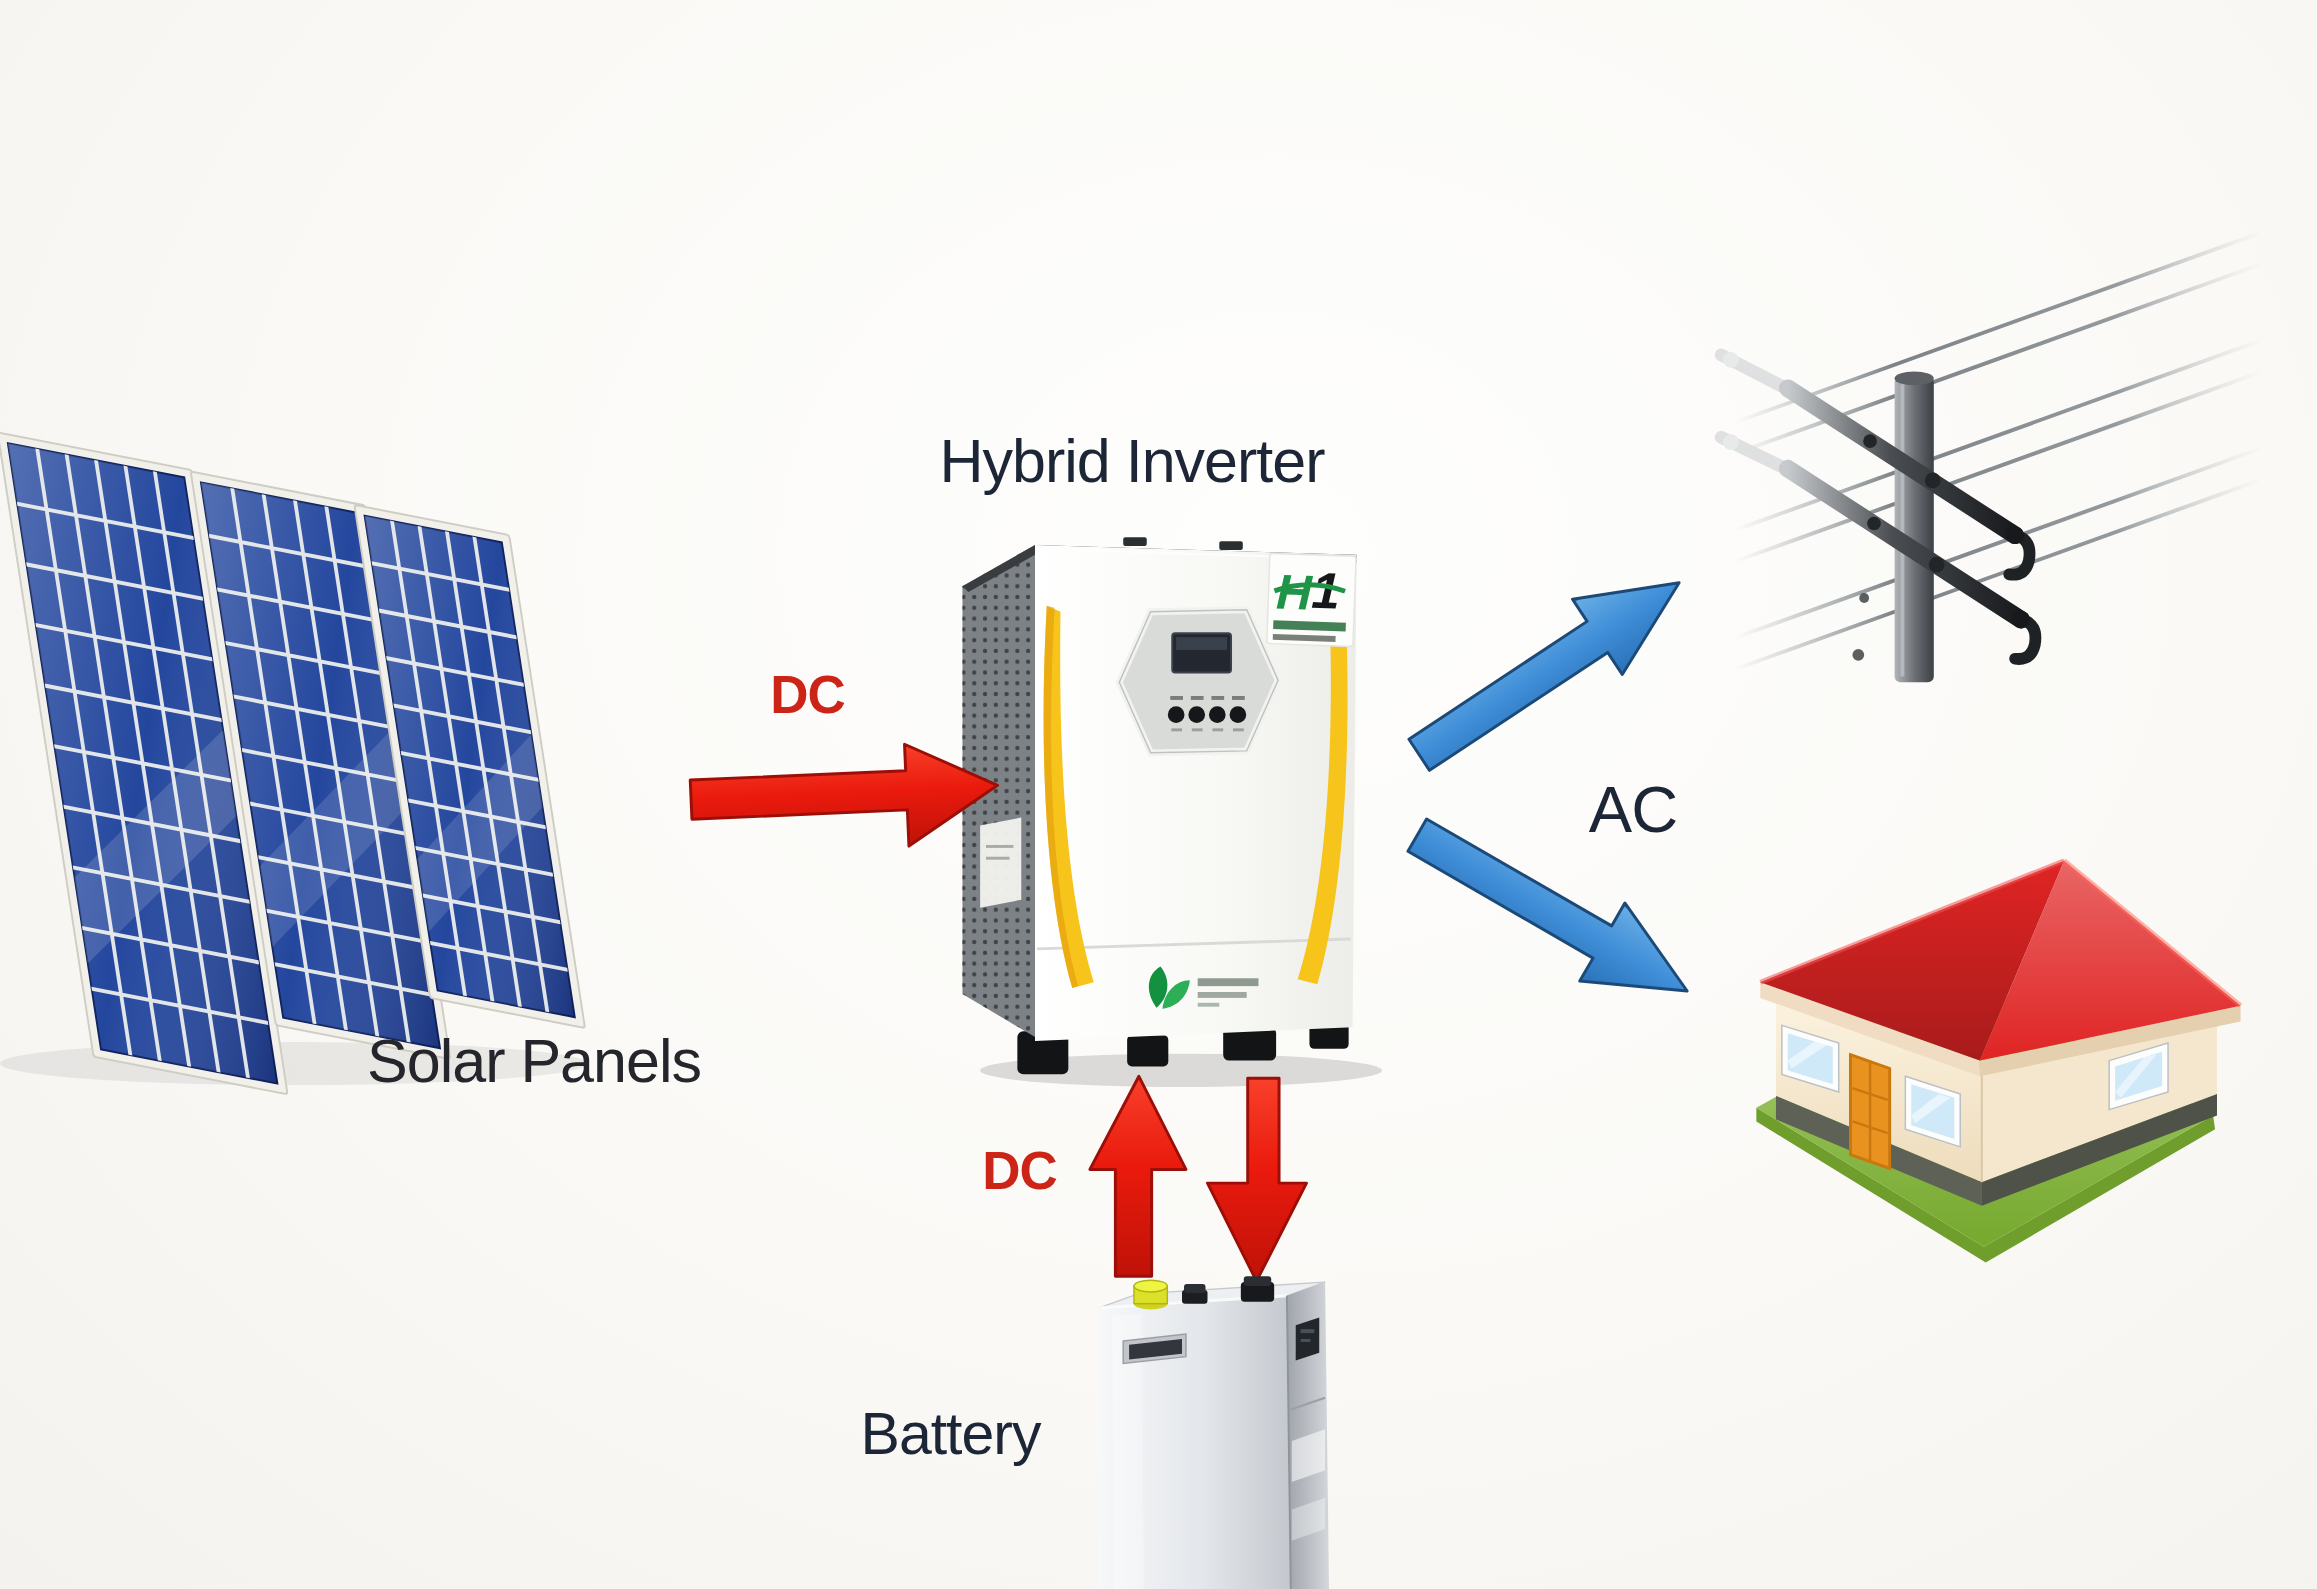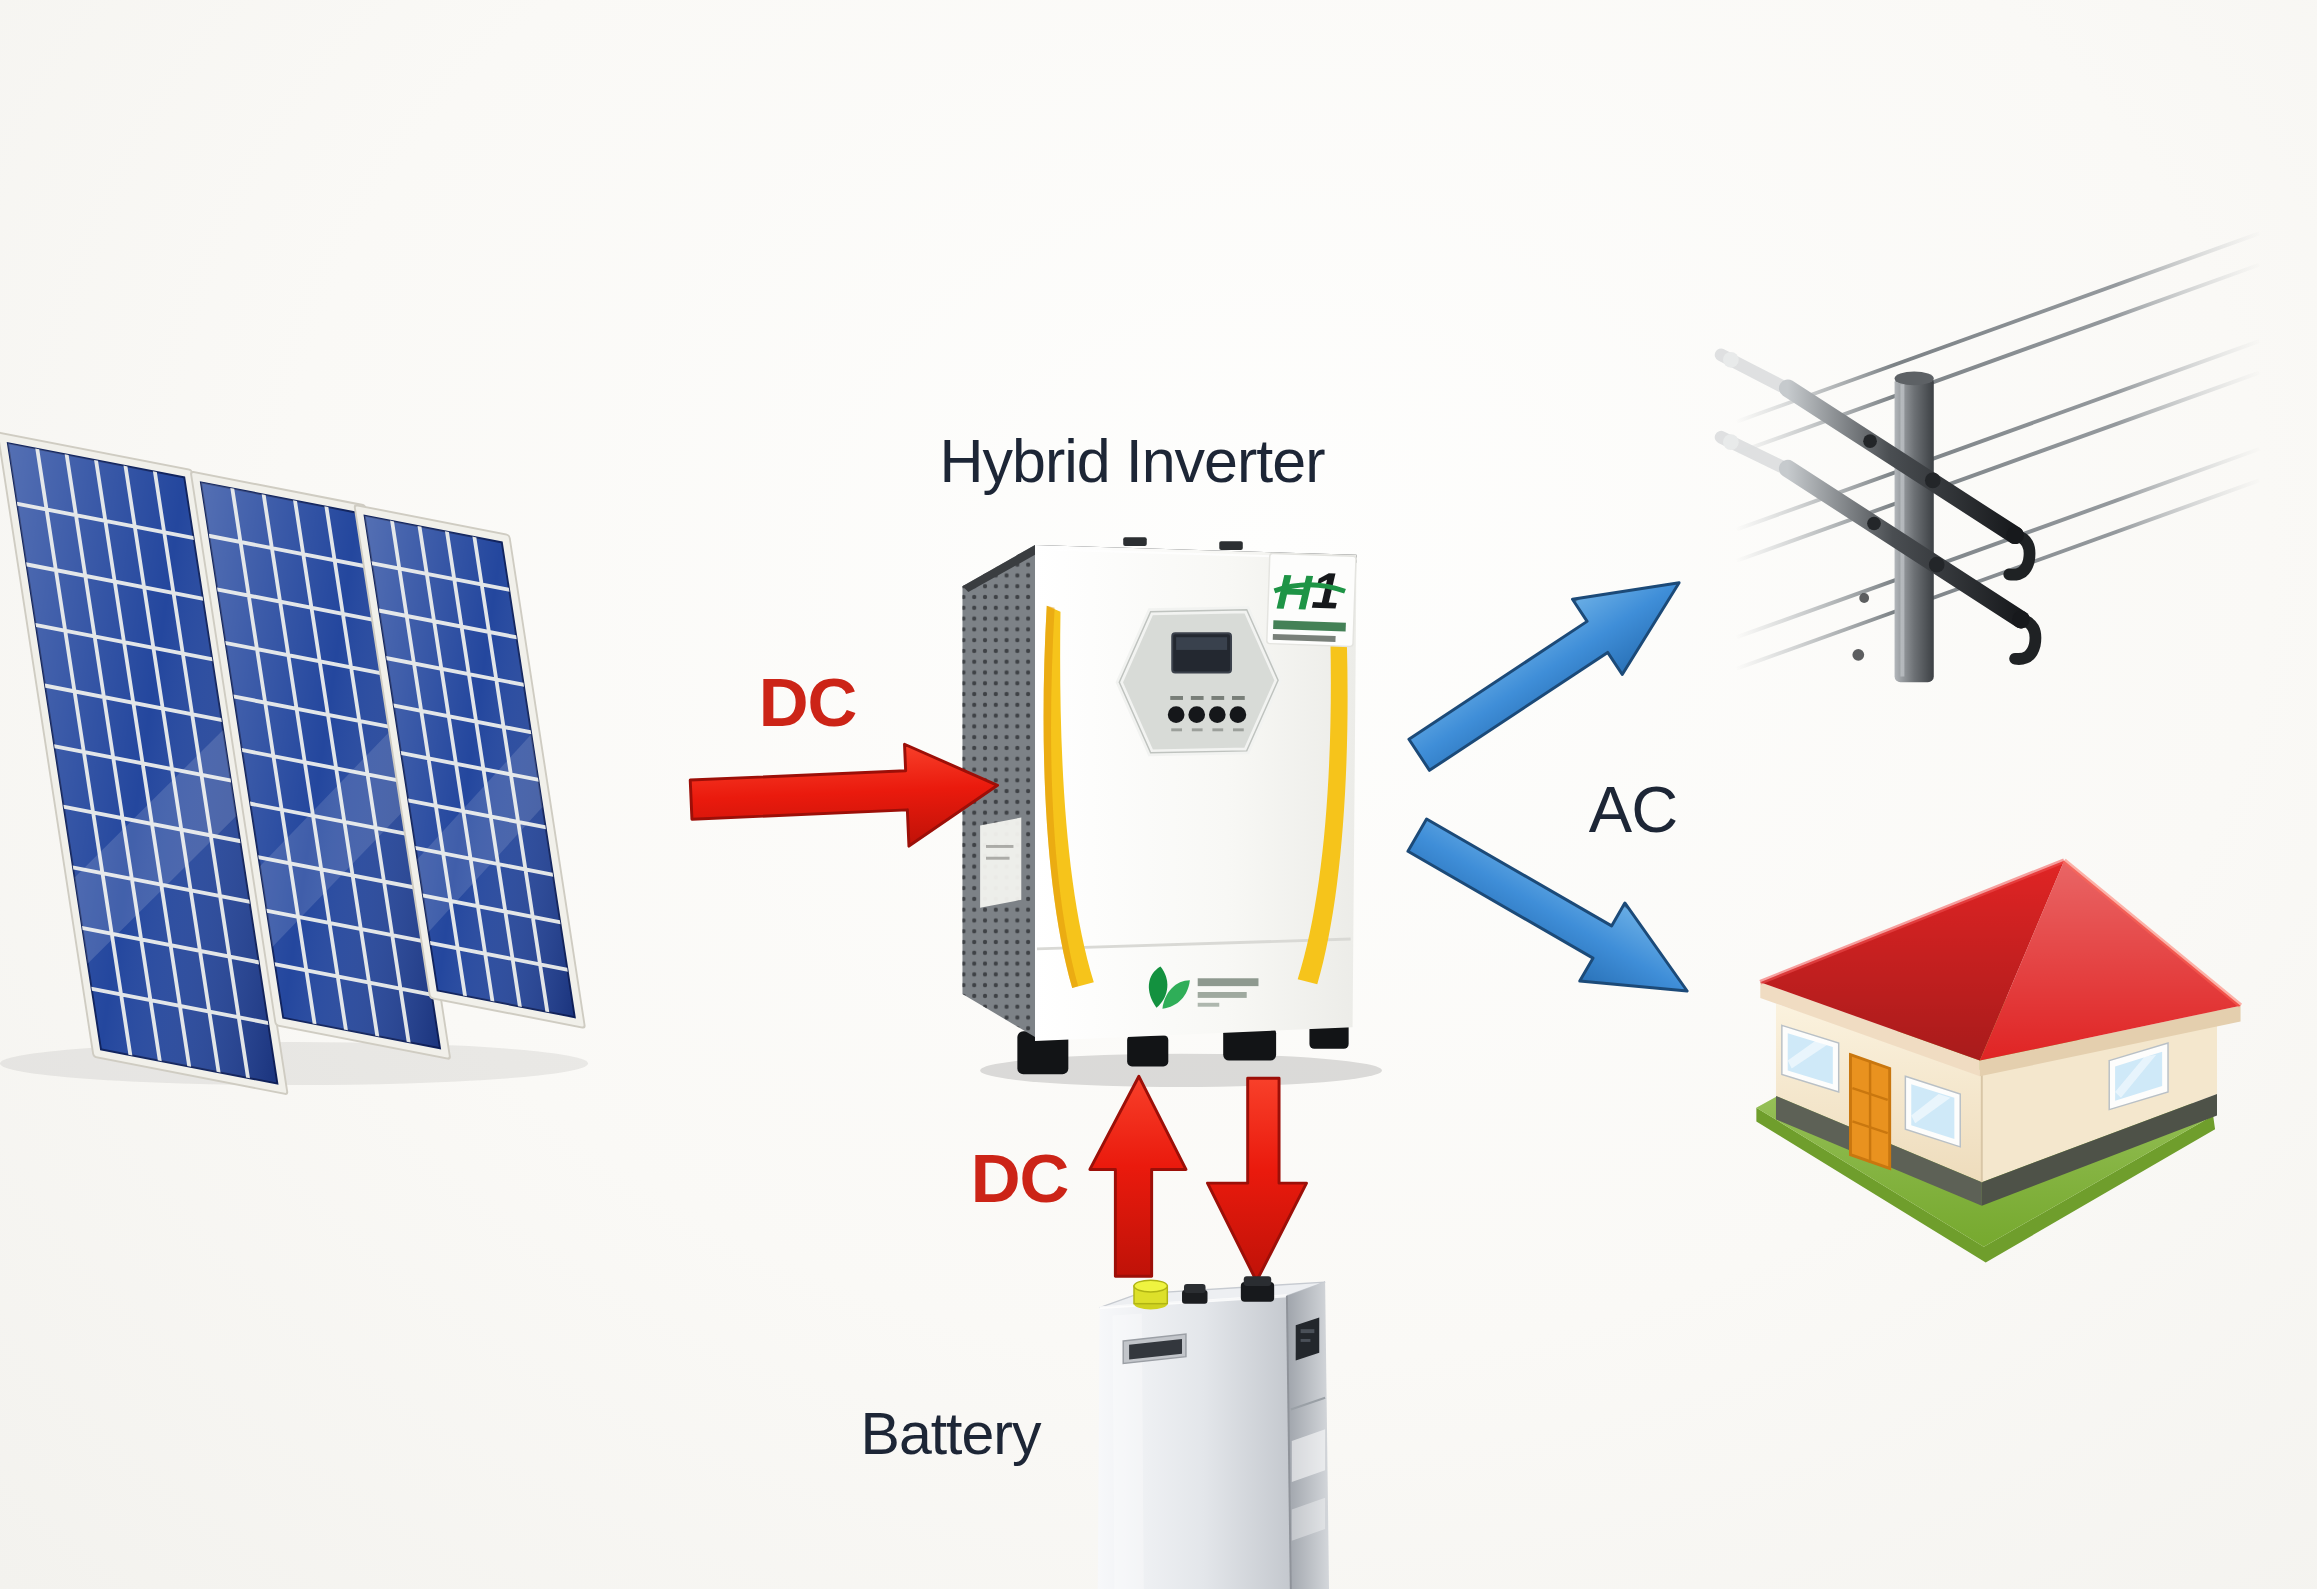--- a/index.html
+++ b/index.html
@@ -3,21 +3,21 @@
 <meta charset="utf-8">
 <style>
   html,body{margin:0;padding:0;width:2317px;height:1590px;overflow:hidden;}
   body{background:var(--background,#faf9f7);font-family:"Liberation Sans","DejaVu Sans",sans-serif;}
   .stage{position:relative;width:2317px;height:1590px;overflow:hidden;
          background:radial-gradient(ellipse at 55% 35%, #fefefd 0%, #faf9f6 55%, #f3f2ee 100%);}
   .art{position:absolute;left:0;top:0;z-index:1;}
   .lbl{position:absolute;z-index:2;color:var(--label-text,#1d2636);font-size:61px;
        letter-spacing:-1px;line-height:1.05;white-space:nowrap;}
   .lbl.center{text-align:center;}
-  .lbl.red{color:var(--dc-red,#cc2417);font-weight:700;font-size:69px;}
+  .lbl.red{color:var(--dc-red,#cc2417);font-weight:700;font-size:53px;}
   .lbl-solar{left:333px;top:1029px;width:402px;color:#24262b;}
   .lbl-hybrid{left:882px;top:429px;width:500px;}
   .lbl-dcpv{left:751px;top:667px;width:113px;}
   .lbl-ac{left:1574px;top:776px;width:118px;font-size:65px;}
   .lbl-home{left:1804px;top:776px;font-size:65px;}
   .lbl-dcbatt{left:963px;top:1143px;width:113px;}
   .lbl-battery{left:823px;top:1404px;width:255px;font-size:59px;}
 </style>
 </head>
 <body>
@@ -329,20 +329,21 @@
       <polygon points="1322,1352 1346,1344 1346,1380 1322,1388" fill="#23272c"></polygon>
       <rect x="1327" y="1356" width="14" height="4" fill="#4a5058"></rect>
       <rect x="1327" y="1366" width="10" height="3" fill="#4a5058"></rect>
     </g>
     <line x1="1317" y1="1438" x2="1352" y2="1426" stroke="#9aa0a6" stroke-width="2"></line>
     <polygon points="1318,1470 1352,1458 1352,1500 1318,1512" fill="#ffffff" opacity="0.55"></polygon>
     <polygon points="1318,1540 1352,1528 1352,1560 1318,1572" fill="#ffffff" opacity="0.35"></polygon>
   </g>
 </svg>
 
+<div class="lbl center lbl-solar">Solar Panels</div>
 <div class="lbl center lbl-hybrid">Hybrid Inverter</div>
 <div class="lbl center red lbl-dcpv">DC</div>
 <div class="lbl center lbl-ac">AC</div>
 <div class="lbl center red lbl-dcbatt">DC</div>
 <div class="lbl center lbl-battery">Battery</div>
 
 </div>
 
 
 </body></html>

